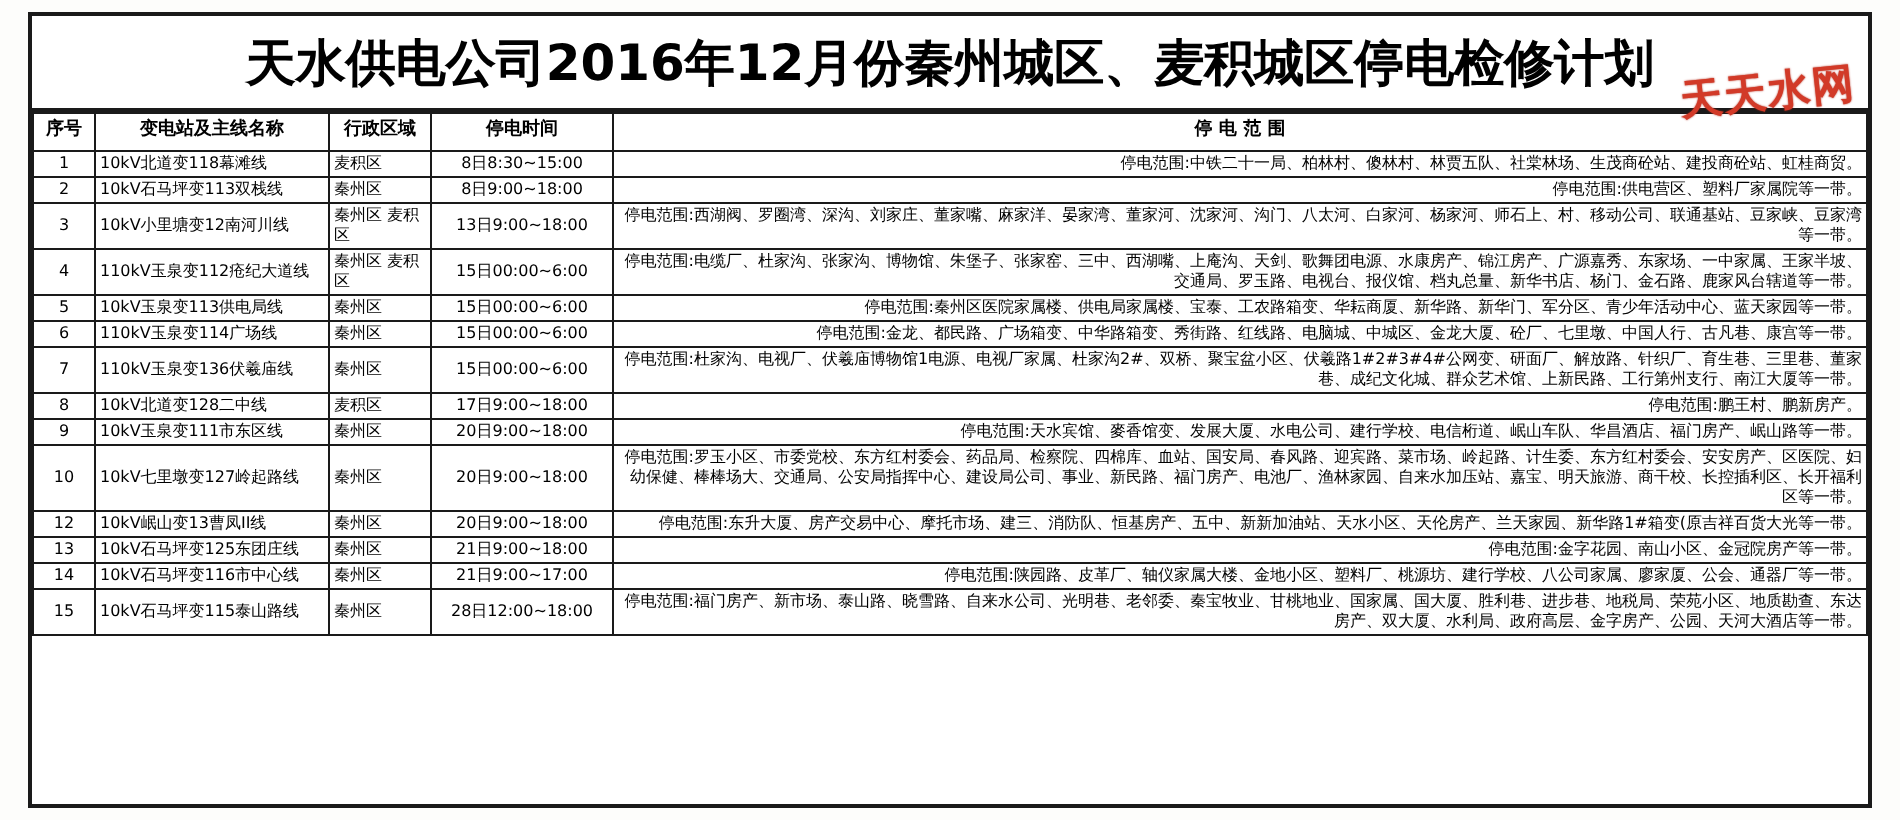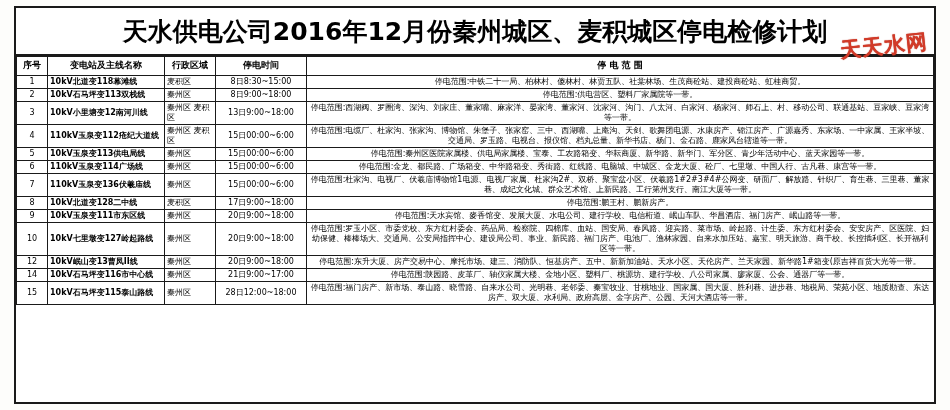--- a/index.html
+++ b/index.html
@@ -61,24 +61,24 @@
     line-height:1.25;
     overflow:hidden;
   }
   table.grid th{
     font-weight:bold;
     text-align:center;
     font-size:9px;
     height:16px;
   }
   td.c-no{text-align:center;width:26px;font-size:8px;}
-  td.c-line{width:112px;font-size:8px;text-align:left;padding-left:3px;font-weight:bold;}
+  td.c-line{width:112px;font-size:8px;text-align:left;padding-left:3px;}
   td.c-area{width:46px;text-align:left;font-size:8px;}
   td.c-time{width:86px;text-align:center;font-size:8px;}
-  td.c-range{text-align:center;padding-left:3px;font-size:8px;margin-top:44px;}
+  td.c-range{text-align:right;padding-left:3px;font-size:8px;margin-top:44px;}
 </style>
 </head>
 <body>
 
 <div class="page">
 
   <div class="tick-row">
     <span style="left:300px;">30</span>
     <span style="left:470px;">40</span>
     <span style="left:640px;">50</span>
@@ -177,20 +177,27 @@
           <td class="c-range">停电范围:罗玉小区、市委党校、东方红村委会、药品局、检察院、四棉库、血站、国安局、春风路、迎宾路、菜市场、岭起路、计生委、东方红村委会、安安房产、区医院、妇幼保健、棒棒场大、交通局、公安局指挥中心、建设局公司、事业、新民路、福门房产、电池厂、渔林家园、自来水加压站、嘉宝、明天旅游、商干校、长控插利区、长开福利区等一带。</td>
         </tr>
         <tr>
           <td class="c-no">12</td>
           <td class="c-line">10kV岷山变13曹凤II线</td>
           <td class="c-area">秦州区</td>
           <td class="c-time">20日9:00~18:00</td>
           <td class="c-range">停电范围:东升大厦、房产交易中心、摩托市场、建三、消防队、恒基房产、五中、新新加油站、天水小区、天伦房产、兰天家园、新华路1#箱变(原吉祥百货大光等一带。</td>
         </tr>
         <tr>
+          <td class="c-no">13</td>
+          <td class="c-line">10kV石马坪变125东团庄线</td>
+          <td class="c-area">秦州区</td>
+          <td class="c-time">21日9:00~18:00</td>
+          <td class="c-range">停电范围:金字花园、南山小区、金冠院房产等一带。</td>
+        </tr>
+        <tr>
           <td class="c-no">14</td>
           <td class="c-line">10kV石马坪变116市中心线</td>
           <td class="c-area">秦州区</td>
           <td class="c-time">21日9:00~17:00</td>
           <td class="c-range">停电范围:陕园路、皮革厂、轴仪家属大楼、金地小区、塑料厂、桃源坊、建行学校、八公司家属、廖家厦、公会、通器厂等一带。</td>
         </tr>
         <tr>
           <td class="c-no">15</td>
           <td class="c-line">10kV石马坪变115泰山路线</td>
           <td class="c-area">秦州区</td>

